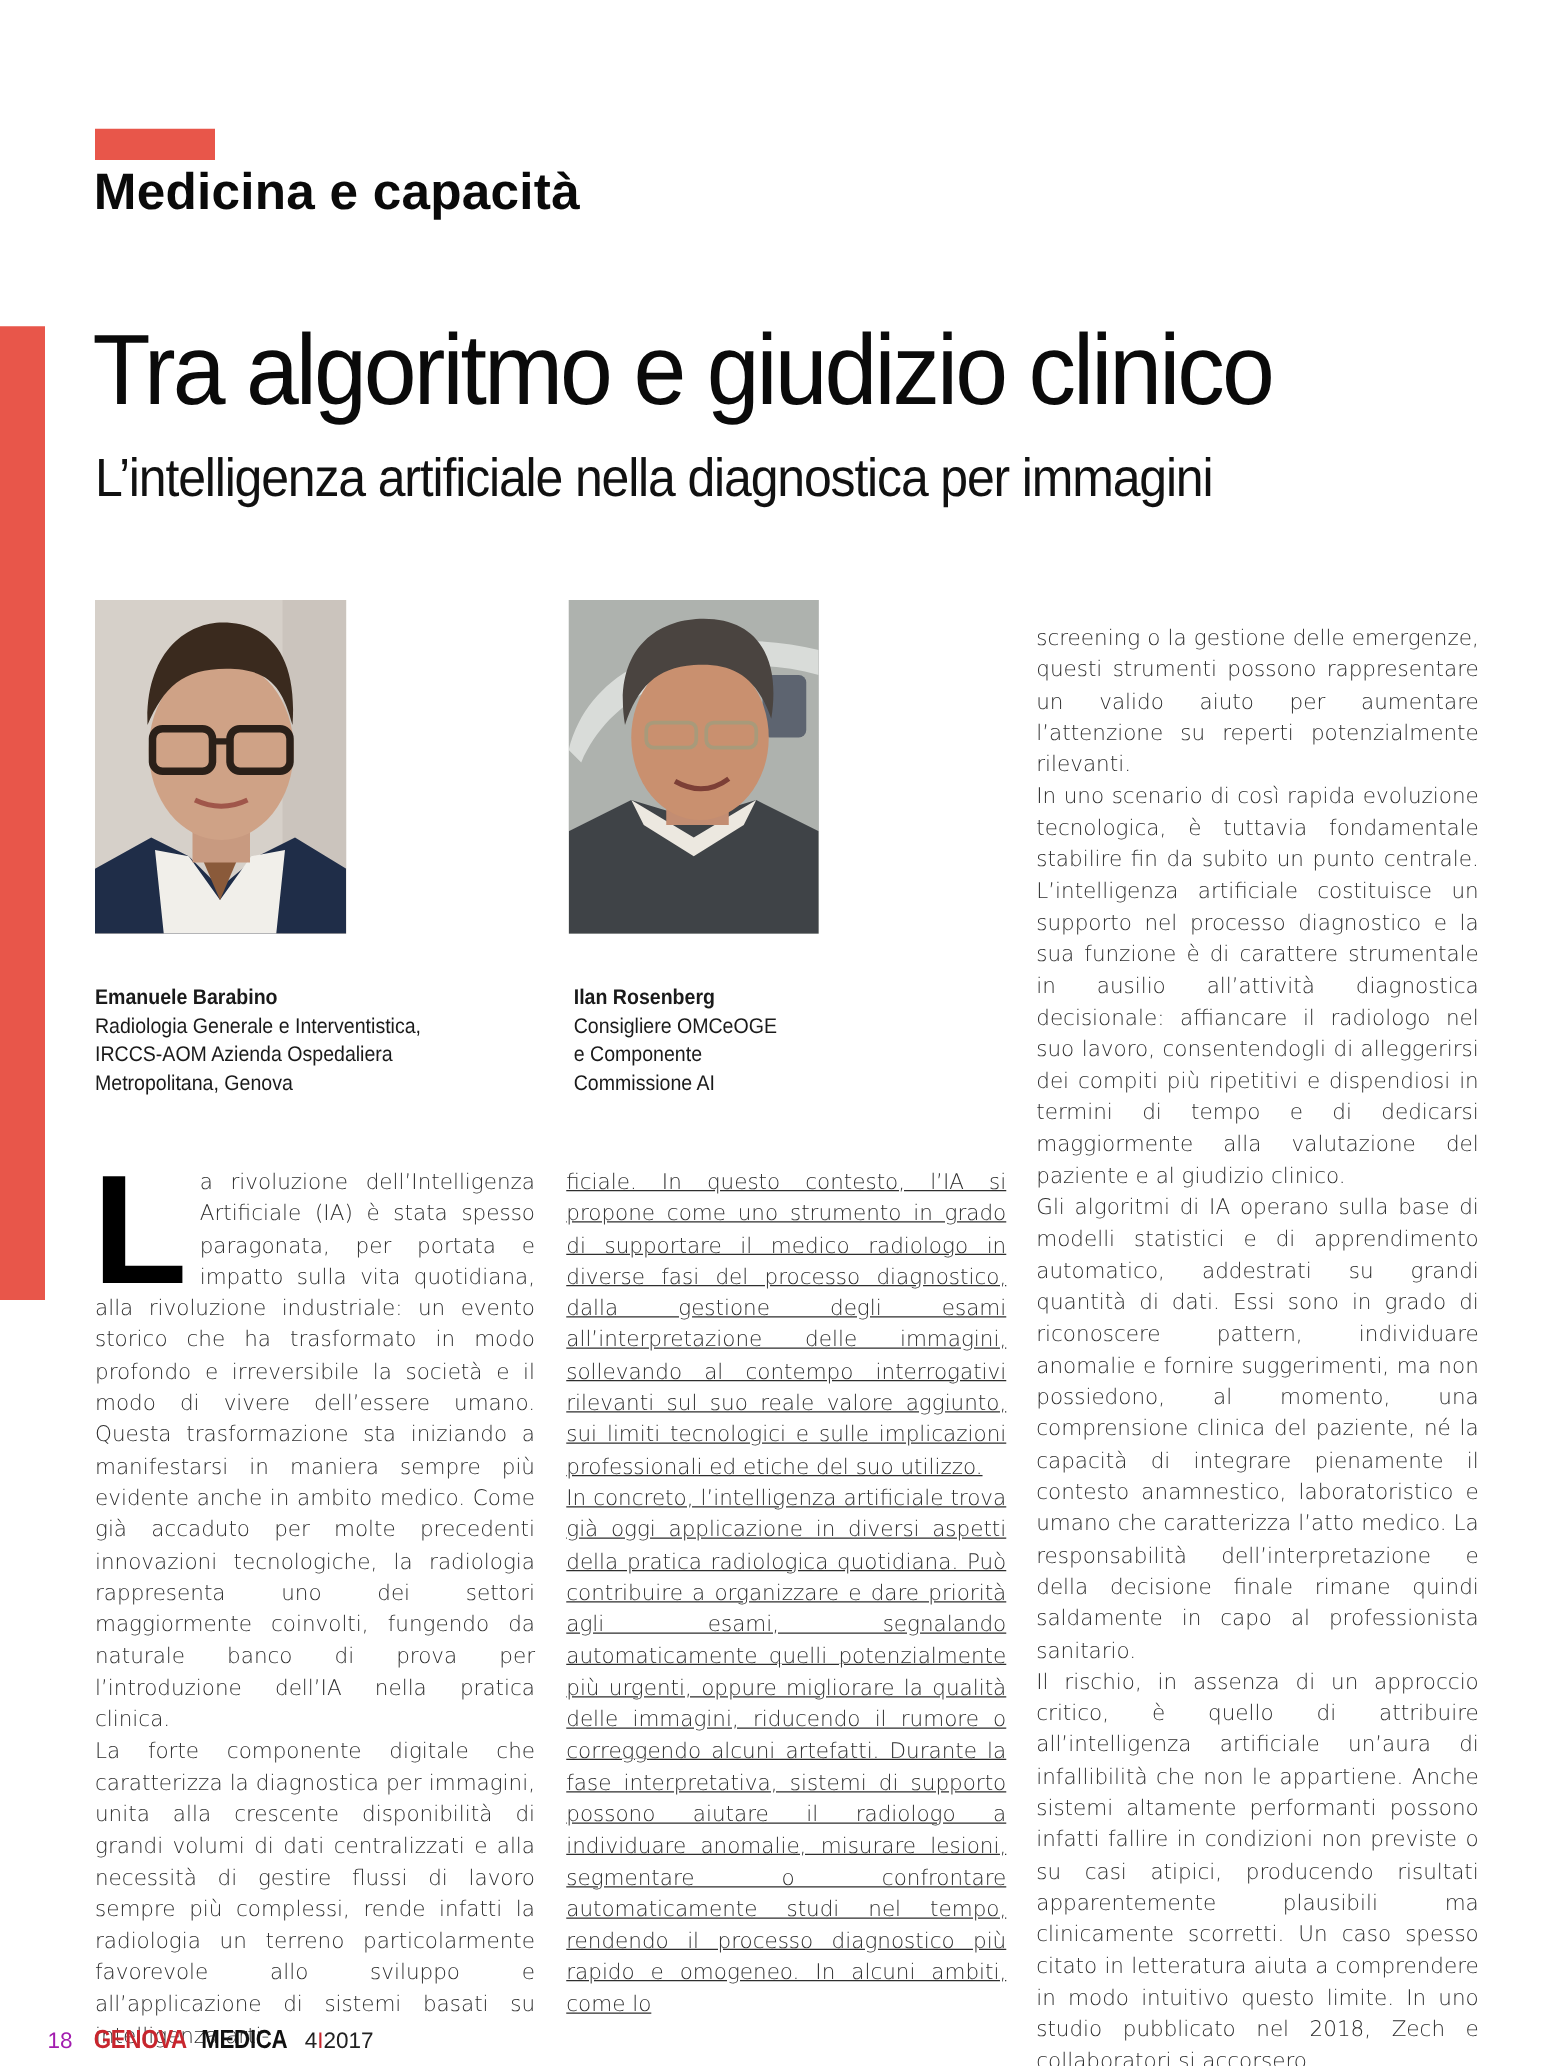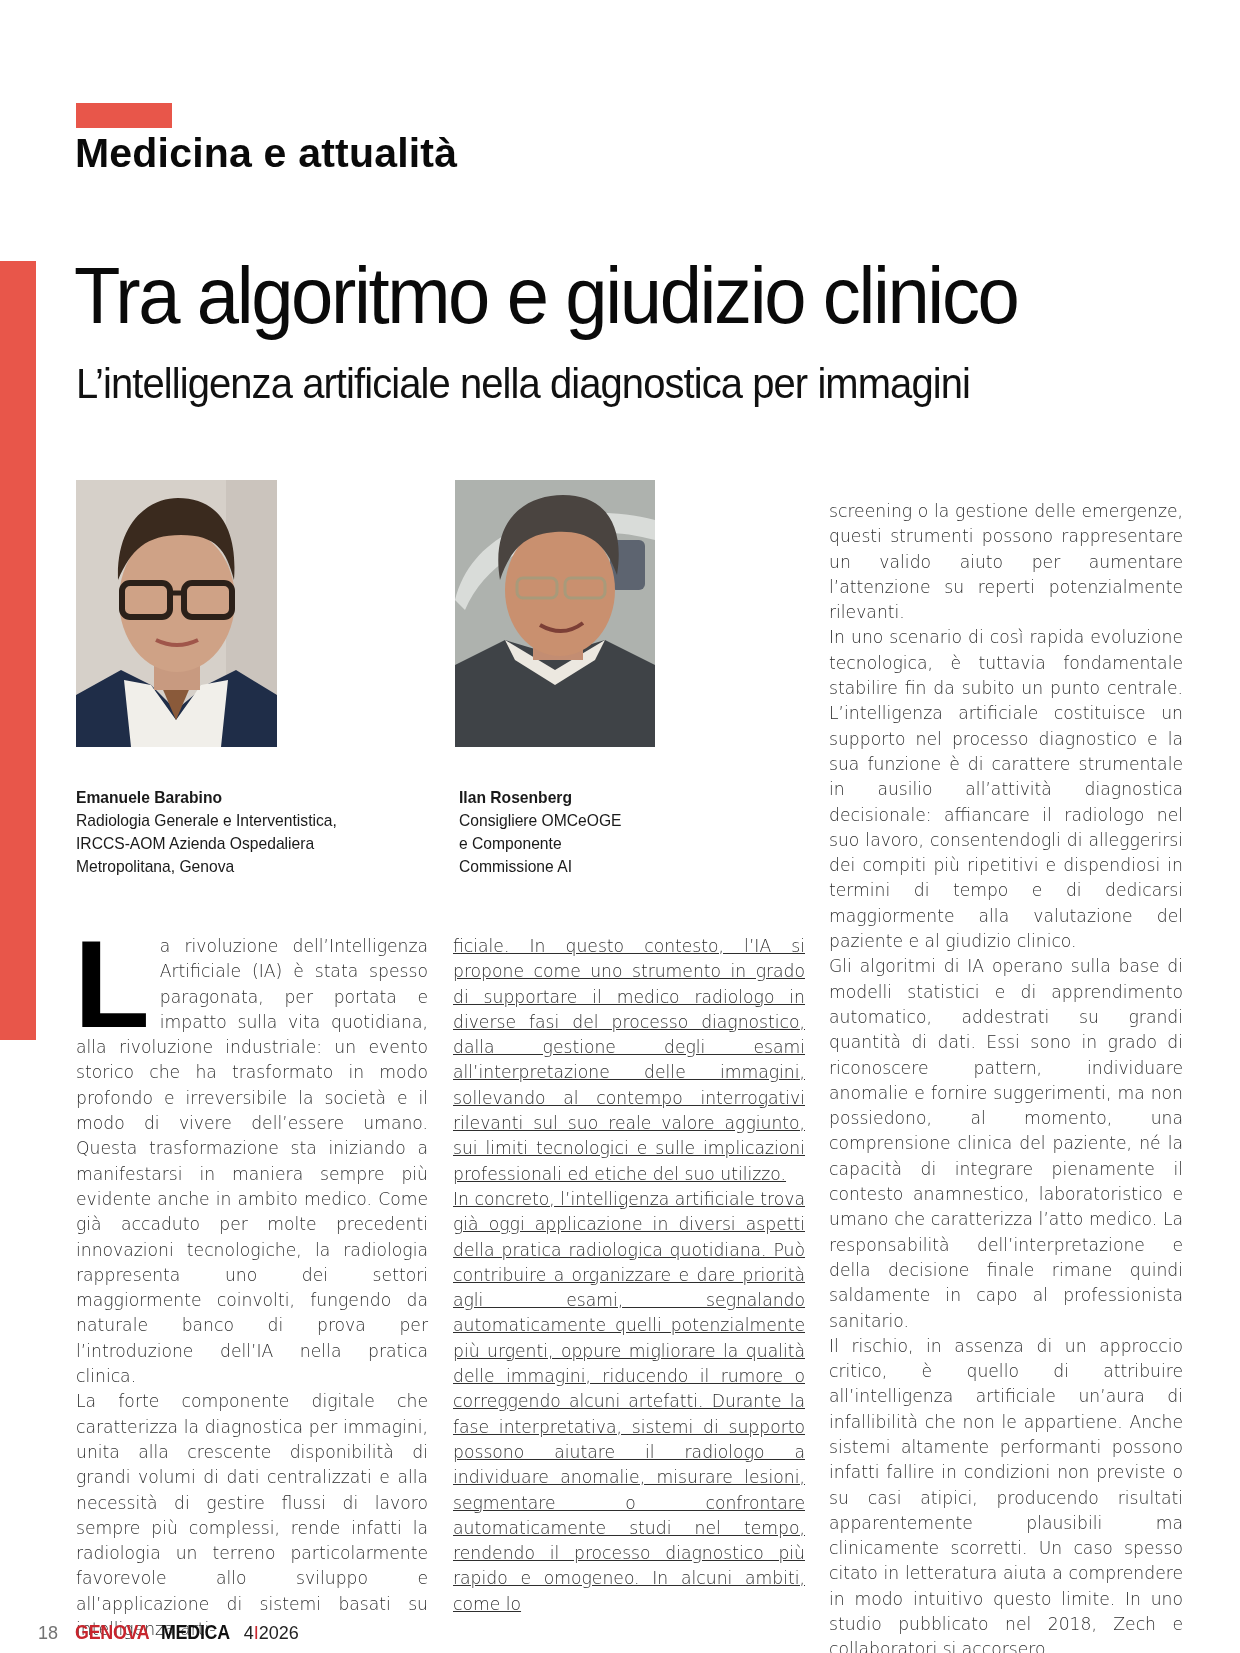--- a/index.html
+++ b/index.html
@@ -20,33 +20,33 @@
   .bio .name { font-weight: bold; }
 
   .col { position: absolute; font-family: "DejaVu Sans", sans-serif; font-weight: 200; font-size: 17.2px; line-height: 25.3px; color: #2e2e2e; text-align: justify; width: 352px; }
   .col p { margin: 0; }
   .col-1 { left: 76px; top: 934px; }
   .col-2 { left: 453px; top: 934px; text-decoration: underline; }
   .col-3 { left: 829px; top: 475px; width: 354px; margin-top: 24px; }
   .dropcap { float: left; font-family: "Liberation Sans", sans-serif; font-weight: bold; font-size: 124px; line-height: 96px; height: 96px; margin: 2px 10px 0 -2px; color: #000; }
 
   .footer { position: absolute; left: 38px; top: 1620px; display: flex; align-items: baseline; white-space: nowrap; }
-  .footer .page-num { font-size: 18px; color: #737373; margin-right: 17px; }
+  .footer .page-num { font-size: 18px; color: #a21caf; margin-right: 17px; }
   .footer .brand-a { font-size: 21px; font-weight: bold; color: #c8262e; letter-spacing: -0.3px; transform: scaleX(0.85); transform-origin: left; display: inline-block; margin-right: -6px; }
   .footer .brand-b { font-size: 21px; font-weight: bold; color: #111; letter-spacing: -0.3px; transform: scaleX(0.85); transform-origin: left; display: inline-block; margin-left: 4px; margin-right: -6px; }
   .footer .issue { font-size: 18px; color: #222; margin-left: 8px; }
   .footer .issue .sep { color: #c8262e; }
 </style>
 </head>
 <body>
 
 <div class="side-bar"></div>
 
 <div class="section-bar"></div>
-<div class="section-title">Medicina e attualità</div>
+<div class="section-title">Medicina e capacità</div>
 
 <h1 class="title" style="margin:0;">Tra algoritmo e giudizio clinico</h1>
 <h2 class="subtitle" style="margin:0;font-weight:normal;">L’intelligenza artificiale nella diagnostica per immagini</h2>
 
 <div class="photo photo-1">
   <svg width="201" height="267" viewBox="0 0 201 267">
     <rect width="201" height="267" fill="#d6d0c9"></rect>
     <rect x="150" y="0" width="51" height="267" fill="#cbc4bd"></rect>
     <path d="M0 215 L45 190 L75 205 L100 230 L130 205 L160 190 L201 215 L201 267 L0 267 Z" fill="#1f2d48"></path>
     <path d="M48 200 L75 205 L100 240 L125 205 L152 200 L145 267 L55 267 Z" fill="#f1efea"></path>
@@ -104,14 +104,14 @@
   <p>screening o la gestione delle emergenze, questi strumenti possono rappresentare un valido aiuto per aumentare l’attenzione su reperti potenzialmente rilevanti.</p>
   <p>In uno scenario di così rapida evoluzione tecnologica, è tuttavia fondamentale stabilire fin da subito un punto centrale. L’intelligenza artificiale costituisce un supporto nel processo diagnostico e la sua funzione è di carattere strumentale in ausilio all’attività diagnostica decisionale: affiancare il radiologo nel suo lavoro, consentendogli di alleggerirsi dei compiti più ripetitivi e dispendiosi in termini di tempo e di dedicarsi maggiormente alla valutazione del paziente e al giudizio clinico.</p>
   <p>Gli algoritmi di IA operano sulla base di modelli statistici e di apprendimento automatico, addestrati su grandi quantità di dati. Essi sono in grado di riconoscere pattern, individuare anomalie e fornire suggerimenti, ma non possiedono, al momento, una comprensione clinica del paziente, né la capacità di integrare pienamente il contesto anamnestico, laboratoristico e umano che caratterizza l’atto medico. La responsabilità dell’interpretazione e della decisione finale rimane quindi saldamente in capo al professionista sanitario.</p>
   <p>Il rischio, in assenza di un approccio critico, è quello di attribuire all’intelligenza artificiale un’aura di infallibilità che non le appartiene. Anche sistemi altamente performanti possono infatti fallire in condizioni non previste o su casi atipici, producendo risultati apparentemente plausibili ma clinicamente scorretti. Un caso spesso citato in letteratura aiuta a comprendere in modo intuitivo questo limite. In uno studio pubblicato nel 2018, Zech e collaboratori si accorsero</p>
 </div>
 
 <div class="footer">
   <span class="page-num">18</span>
   <span class="brand-a">GENOVA</span>
   <span class="brand-b">MEDICA</span>
-  <span class="issue"><span>4</span><span class="sep">I</span><span>2026</span></span>
+  <span class="issue"><span>4</span><span class="sep">I</span><span>2017</span></span>
 </div>
 
 </body></html>

